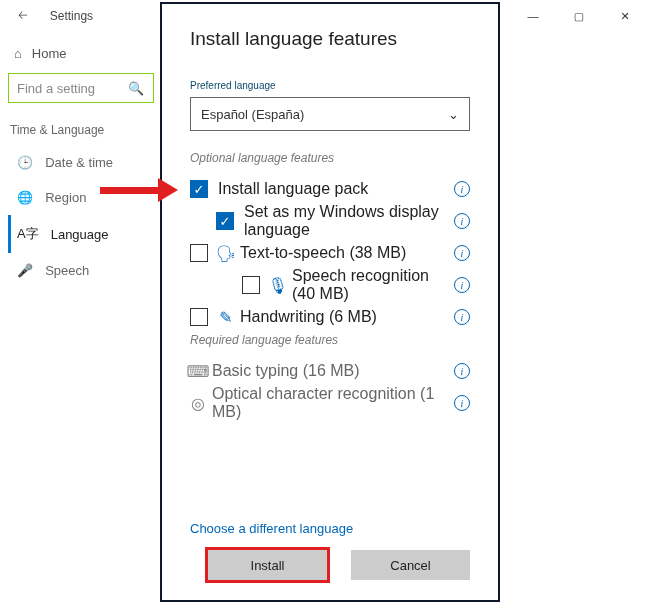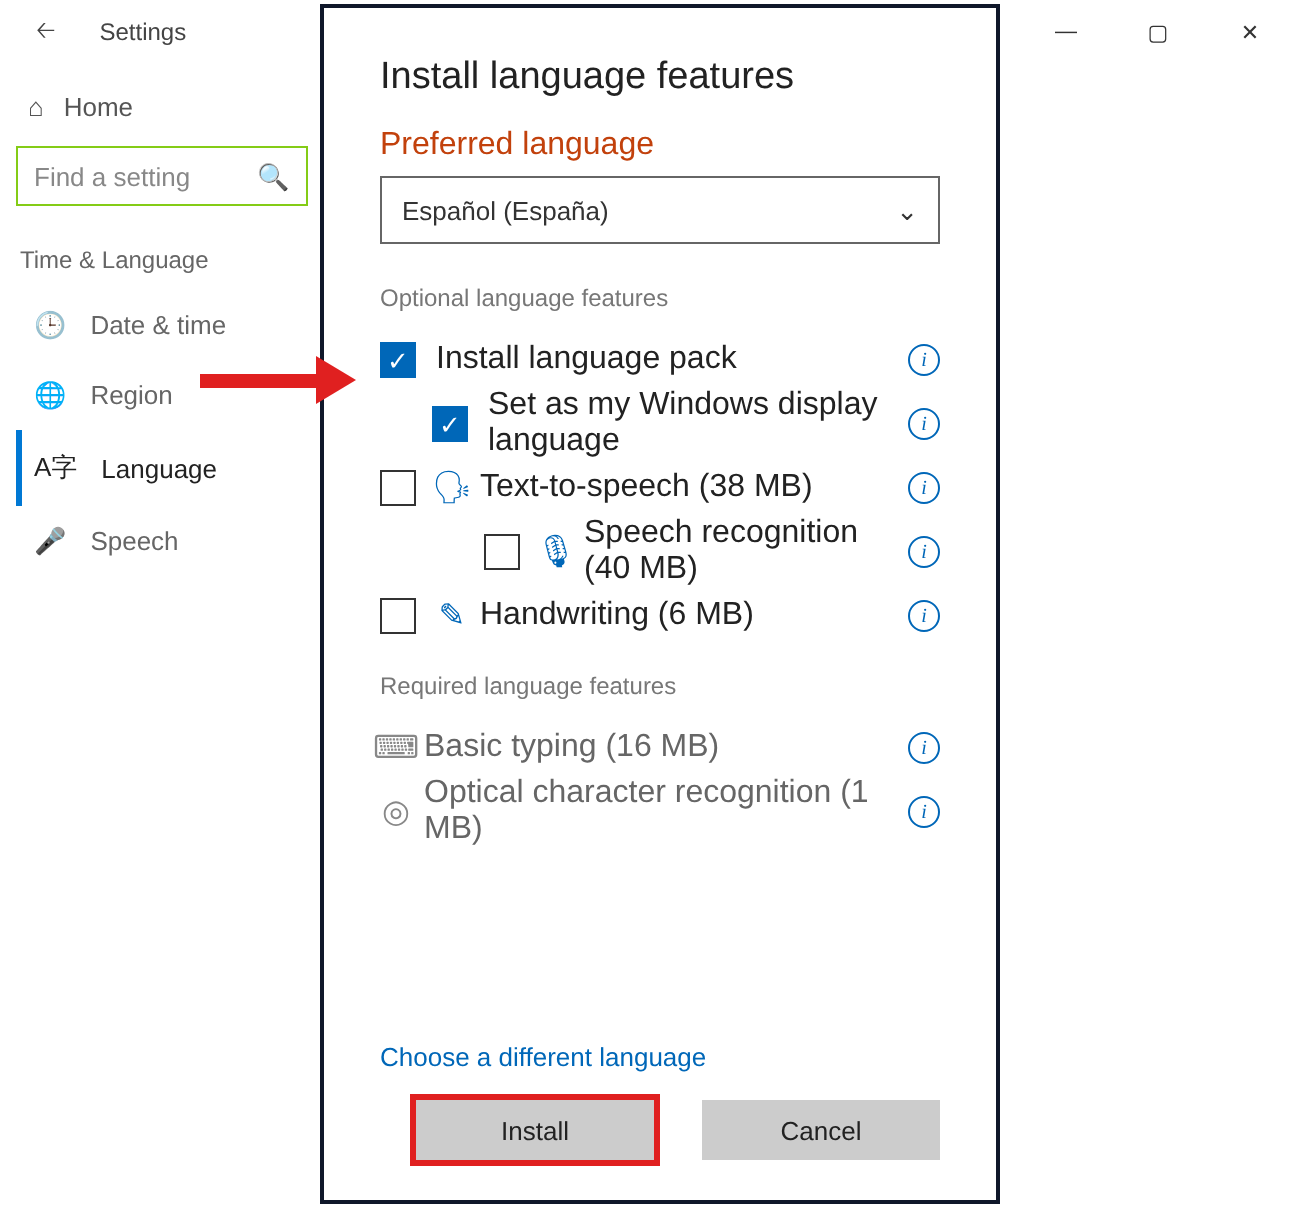--- a/index.html
+++ b/index.html
@@ -22,23 +22,23 @@
   .mainhdr { font-size: 24px; font-weight: 600; margin: 2px 0 18px; color: #222; }
   .mainlbl { font-size: 13px; margin: 4px 0 6px; }
   .langsel { height: 32px; border: 1px solid #888; width: 270px; display: flex; align-items: center; justify-content: flex-end; padding: 0 10px; color: #666; }
   .maintxt { color: #666; margin: 6px 0 18px; font-size: 13px; }
   .iconrow { display: flex; gap: 14px; color: #888; font-size: 13px; margin-top: 4px; }
   .link { color: #0067b8; font-size: 13px; margin-top: 28px; }
 
   
   .dialog { position: absolute; top: 2px; left: 160px; width: 340px; height: 600px; background: #fff; border: 2px solid #0f172a; padding: 24px 28px 20px 28px; display: flex; flex-direction: column; }
   .dtitle { font-size: 19px; font-weight: 400; color: #222; margin-bottom: 14px; }
-  .dlbl { font-size: 16px; color: #c2410c; margin-bottom: 6px; }
+  .dlbl { font-size: 10px; color: #0c4a6e; margin-bottom: 6px; margin-top: 16px; }
   .dsel { height: 30px; border: 1px solid #666; display: flex; align-items: center; justify-content: space-between; padding: 16px 10px; font-size: 13px; margin-bottom: 16px; }
-  .dsection { font-size: 12px; color: #777; margin: 4px 0 8px; }
+  .dsection { font-size: 12px; color: #777; margin: 4px 0 8px; font-style: italic; }
   .drow { display: flex; align-items: center; height: 32px; }
   .drow.indent { padding-left: 26px; }
   .drow.indent2 { padding-left: 52px; }
   .cb { width: 18px; height: 18px; border: 1.5px solid #333; margin-right: 10px; flex-shrink: 0; display: flex; align-items: center; justify-content: center; }
   .cb.checked { background: #0067b8; border-color: #0067b8; color: #fff; font-size: 13px; }
   .fico { width: 16px; height: 16px; margin-right: 6px; color: #0067b8; flex-shrink: 0; display: flex; align-items: center; justify-content: center; }
   .fico.grey { color: #888; }
   .ftxt { font-size: 16px; color: #222; flex: 1; }
   .ftxt.grey { color: #666; }
   .info { width: 16px; height: 16px; border: 1.2px solid #0067b8; border-radius: 50%; color: #0067b8; font-size: 10px; display: flex; align-items: center; justify-content: center; flex-shrink: 0; font-style: italic; font-family: Georgia, serif; }
@@ -154,21 +154,21 @@
     <span class="ftxt">Speech recognition (40 MB)</span>
     <span class="info">i</span>
   </div>
   <div class="drow">
     <span class="cb"></span>
     <span class="fico">✎</span>
     <span class="ftxt">Handwriting (6 MB)</span>
     <span class="info">i</span>
   </div>
 
-  <div class="dsection" style="margin-top:12px">Required language features</div>
+  <div class="dsection" style="margin-top:0">Required language features</div>
 
   <div class="drow">
     <span class="fico grey">⌨</span>
     <span class="ftxt grey">Basic typing (16 MB)</span>
     <span class="info">i</span>
   </div>
   <div class="drow">
     <span class="fico grey">◎</span>
     <span class="ftxt grey">Optical character recognition (1 MB)</span>
     <span class="info">i</span>

